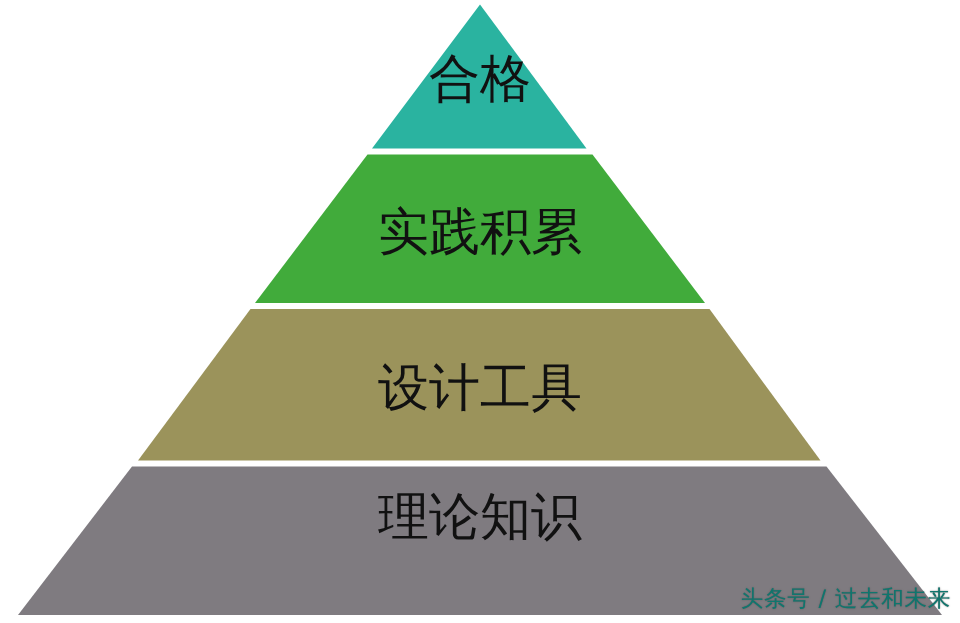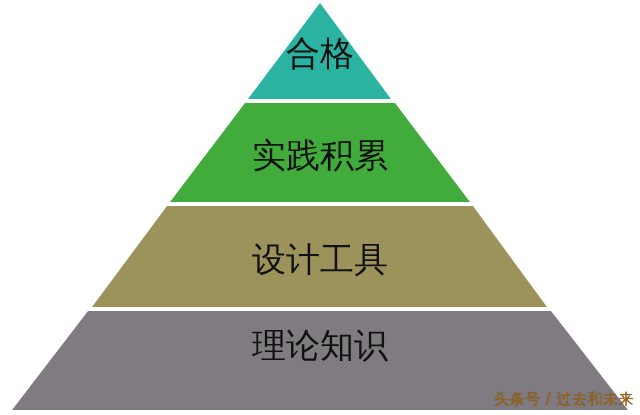--- a/index.html
+++ b/index.html
@@ -1,19 +1,19 @@
 <!DOCTYPE html>
 <html><head>
 <meta charset="utf-8">
 <style>
   html,body{margin:0;padding:0;background:#ffffff;}
   body{width:640px;height:415px;position:relative;overflow:hidden;font-family:"DejaVu Sans",sans-serif;}
   svg.pyr{position:absolute;left:0;top:0;}
   .lbl{position:absolute;left:0;width:640px;text-align:center;color:#111;font-size:34px;line-height:40px;}
-  .wm{position:absolute;right:6px;bottom:6px;color:#a16207;font-size:15px;letter-spacing:0.5px;text-shadow:0 0 1px #555;}
+  .wm{position:absolute;right:6px;bottom:6px;color:#0f766e;font-size:15px;letter-spacing:0.5px;text-shadow:0 0 1px #555;}
 </style>
 </head>
 <body>
 
 <svg class="pyr" width="640" height="415" viewBox="0 0 640 415">
   <polygon points="320,3 391,99 248,99" fill="#2ab3a0"></polygon>
   <polygon points="245,103 395,103 470,202 170,202" fill="#41ab3b"></polygon>
   <polygon points="167,206 473,206 547,307 92,307" fill="#9b935b"></polygon>
   <polygon points="88,311 551,311 628,410 12,410" fill="#7f7b80"></polygon>
 </svg>

